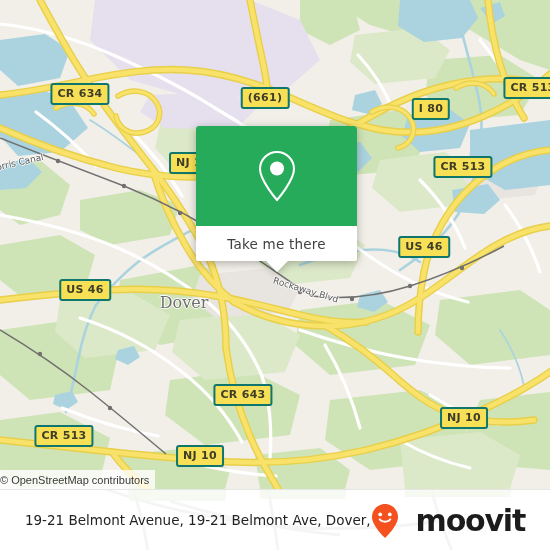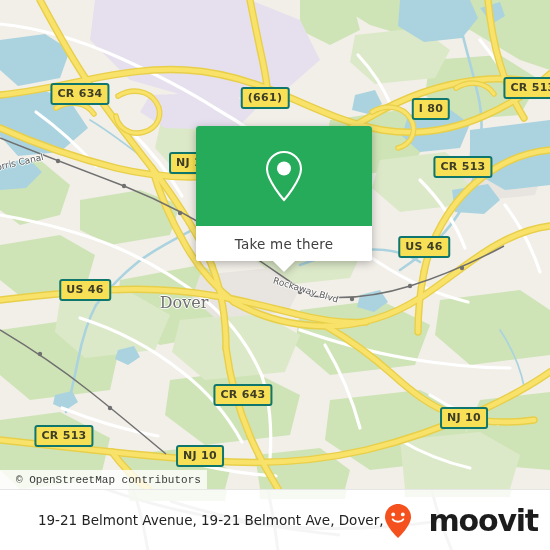--- a/index.html
+++ b/index.html
@@ -71,21 +71,21 @@
     text-shadow:
       1px 0 0 rgba(255,255,255,.85), -1px 0 0 rgba(255,255,255,.85),
       0 1px 0 rgba(255,255,255,.85), 0 -1px 0 rgba(255,255,255,.85);
   }
 
   
   #popup {
     position: absolute;
     left: 196px;
     top: 126px;
-    width: 176px;
+    width: 161px;
     filter: drop-shadow(0 2px 4px rgba(0,0,0,.28));
   }
   #popup-body {
     border-radius: 3px;
     overflow: hidden;
     background: #ffffff;
   }
   #popup-head {
     height: 100px;
     background: #26ab5b;
@@ -117,26 +117,26 @@
     border-right: 11px solid transparent;
     border-top: 11px solid #ffffff;
   }
 
   
   #attrib {
     position: absolute;
     left: 0;
     top: 470px;
     height: 19px;
-    padding: 0 6px 0 16px;
+    padding: 0 6px 0 0;
     display: flex;
     align-items: center;
     background: rgba(255,255,255,.78);
     color: #3a3a3a;
-    font-family: Liberation Mono, monospace;
+    font-family: Liberation Sans, sans-serif;
     font-size: 11px;
   }
 
   
   #footer {
     position: absolute;
     left: 0;
     top: 489px;
     width: 550px;
     height: 61px;
@@ -150,21 +150,21 @@
     opacity: .09;
     pointer-events: none;
   }
   #footer-inner {
     position: absolute;
     left: 0; top: 0;
     width: 550px;
     height: 61px;
     display: flex;
     align-items: center;
-    justify-content: flex-end;
+    justify-content: center;
     padding: 0 12px 0 12px;
     box-sizing: border-box;
   }
   #addr {
     color: #222222;
     font-family: "DejaVu Sans", sans-serif;
     font-size: 13.5px;
     line-height: 19px;
     max-width: 390px;
   }

